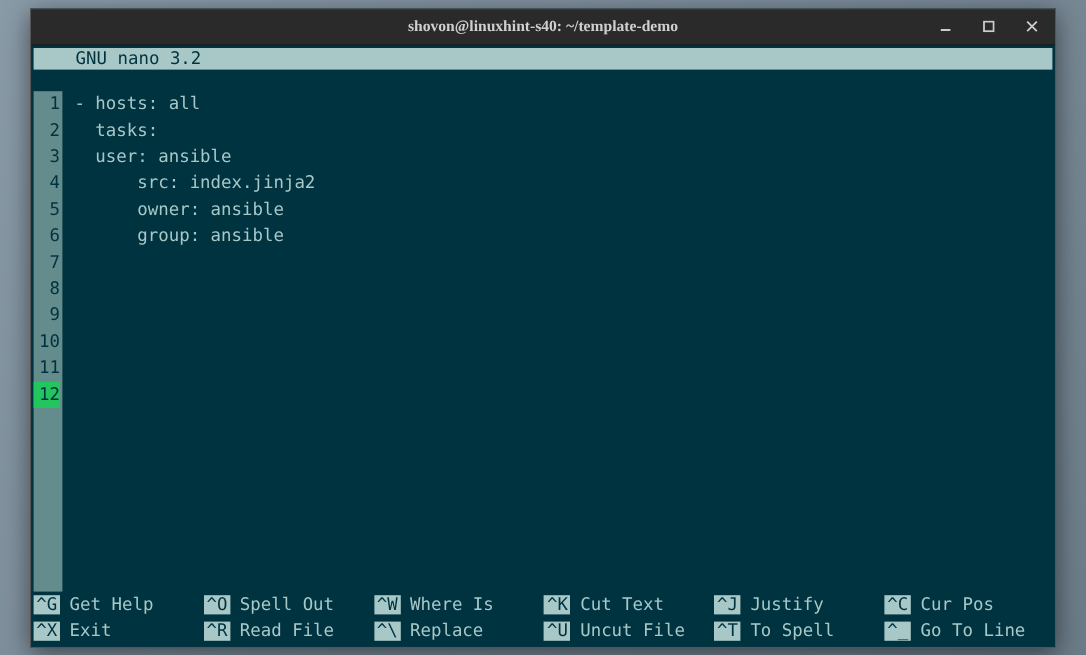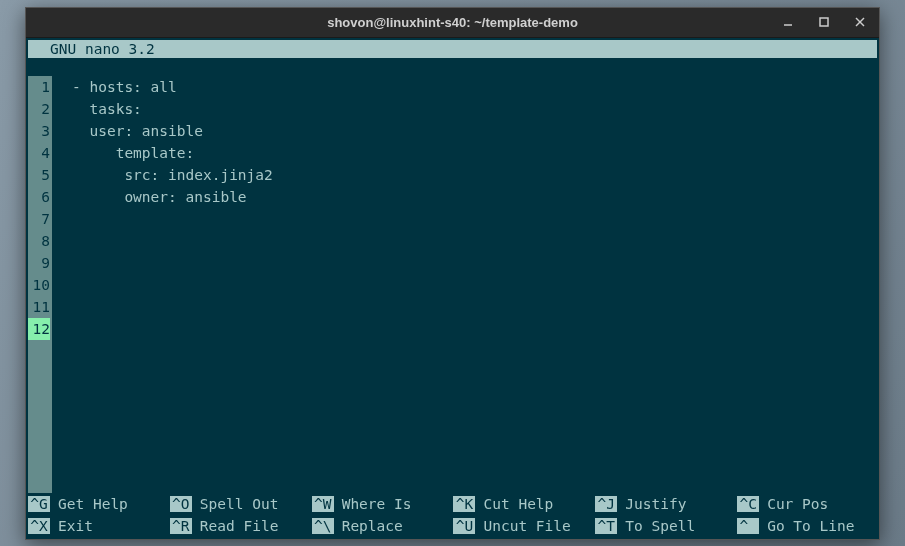--- a/index.html
+++ b/index.html
@@ -31,21 +31,21 @@
       background: #2a2a2a;
       display: flex;
       align-items: center;
       justify-content: center;
       position: relative;
       border-bottom: 1px solid #1a1a1a;
     }
     .titlebar-text {
       color: #d0d0d0;
       font-size: 13px;
-      font-family: Liberation Sans, sans-serif;
+      font-family: Liberation Serif, serif;
       font-weight: bold;
     }
     .window-controls {
       position: absolute;
       right: 5px;
       display: flex;
       gap: 8px;
       align-items: center;
     }
     .win-btn {
@@ -63,21 +63,21 @@
       flex: 1;
       background: #003340;
       display: flex;
       flex-direction: column;
       font-size: 14.5px;
       overflow: hidden;
     }
     .header-line {
       background: #a8c8c8;
       color: #003340;
-      padding: 1px 0;
+      padding: 1px 13px;
       display: flex;
       margin: 2px 2px 0 2px;
     }
     .header-left {
       padding-left: 22px;
       width: 265px;
     }
     .header-file {
     }
     .editor-area {
@@ -91,26 +91,26 @@
       color: #003340;
       text-align: right;
       padding-right: 2px;
       line-height: 22px;
       margin-left: 2px;
     }
     .line-numbers div {
       height: 22px;
     }
     .line-numbers .current {
-      background: #86efac;
+      background: #22c55e;
     }
     .code-area {
       flex: 1;
       color: #a8c8c8;
-      padding-left: 20px;
+      padding-left: 10px;
       line-height: 22px;
       white-space: pre;
     }
     .code-area div {
       height: 22px;
     }
     .footer {
       display: grid;
       grid-template-columns: repeat(6, 1fr);
       margin: 0 2px 2px 2px;
@@ -170,39 +170,39 @@
           <div>4</div>
           <div>5</div>
           <div>6</div>
           <div>7</div>
           <div>8</div>
           <div>9</div>
           <div>10</div>
           <div>11</div>
           <div class="current">12</div>
         </div>
-      <div class="code-area" id="code"><div>- hosts: all</div><div>  tasks:</div><div>  user: ansible</div><div>     template:</div><div>      src: index.jinja2</div><div>      owner: ansible</div><div></div><div></div></div>
+      <div class="code-area" id="code"><div>- hosts: all</div><div>  tasks:</div><div>  user: ansible</div><div>      src: index.jinja2</div><div>      owner: ansible</div><div>      group: ansible</div><div></div><div></div></div>
     </div>
 
     <div class="footer" id="footer">
         <div class="shortcut">
           <span class="key">^G</span>
           <span>Get Help</span>
         </div>
         <div class="shortcut">
           <span class="key">^O</span>
           <span>Spell Out</span>
         </div>
         <div class="shortcut">
           <span class="key">^W</span>
           <span>Where Is</span>
         </div>
         <div class="shortcut">
           <span class="key">^K</span>
-          <span>Cut Help</span>
+          <span>Cut Text</span>
         </div>
         <div class="shortcut">
           <span class="key">^J</span>
           <span>Justify</span>
         </div>
         <div class="shortcut">
           <span class="key">^C</span>
           <span>Cur Pos</span>
         </div>
         <div class="shortcut">

